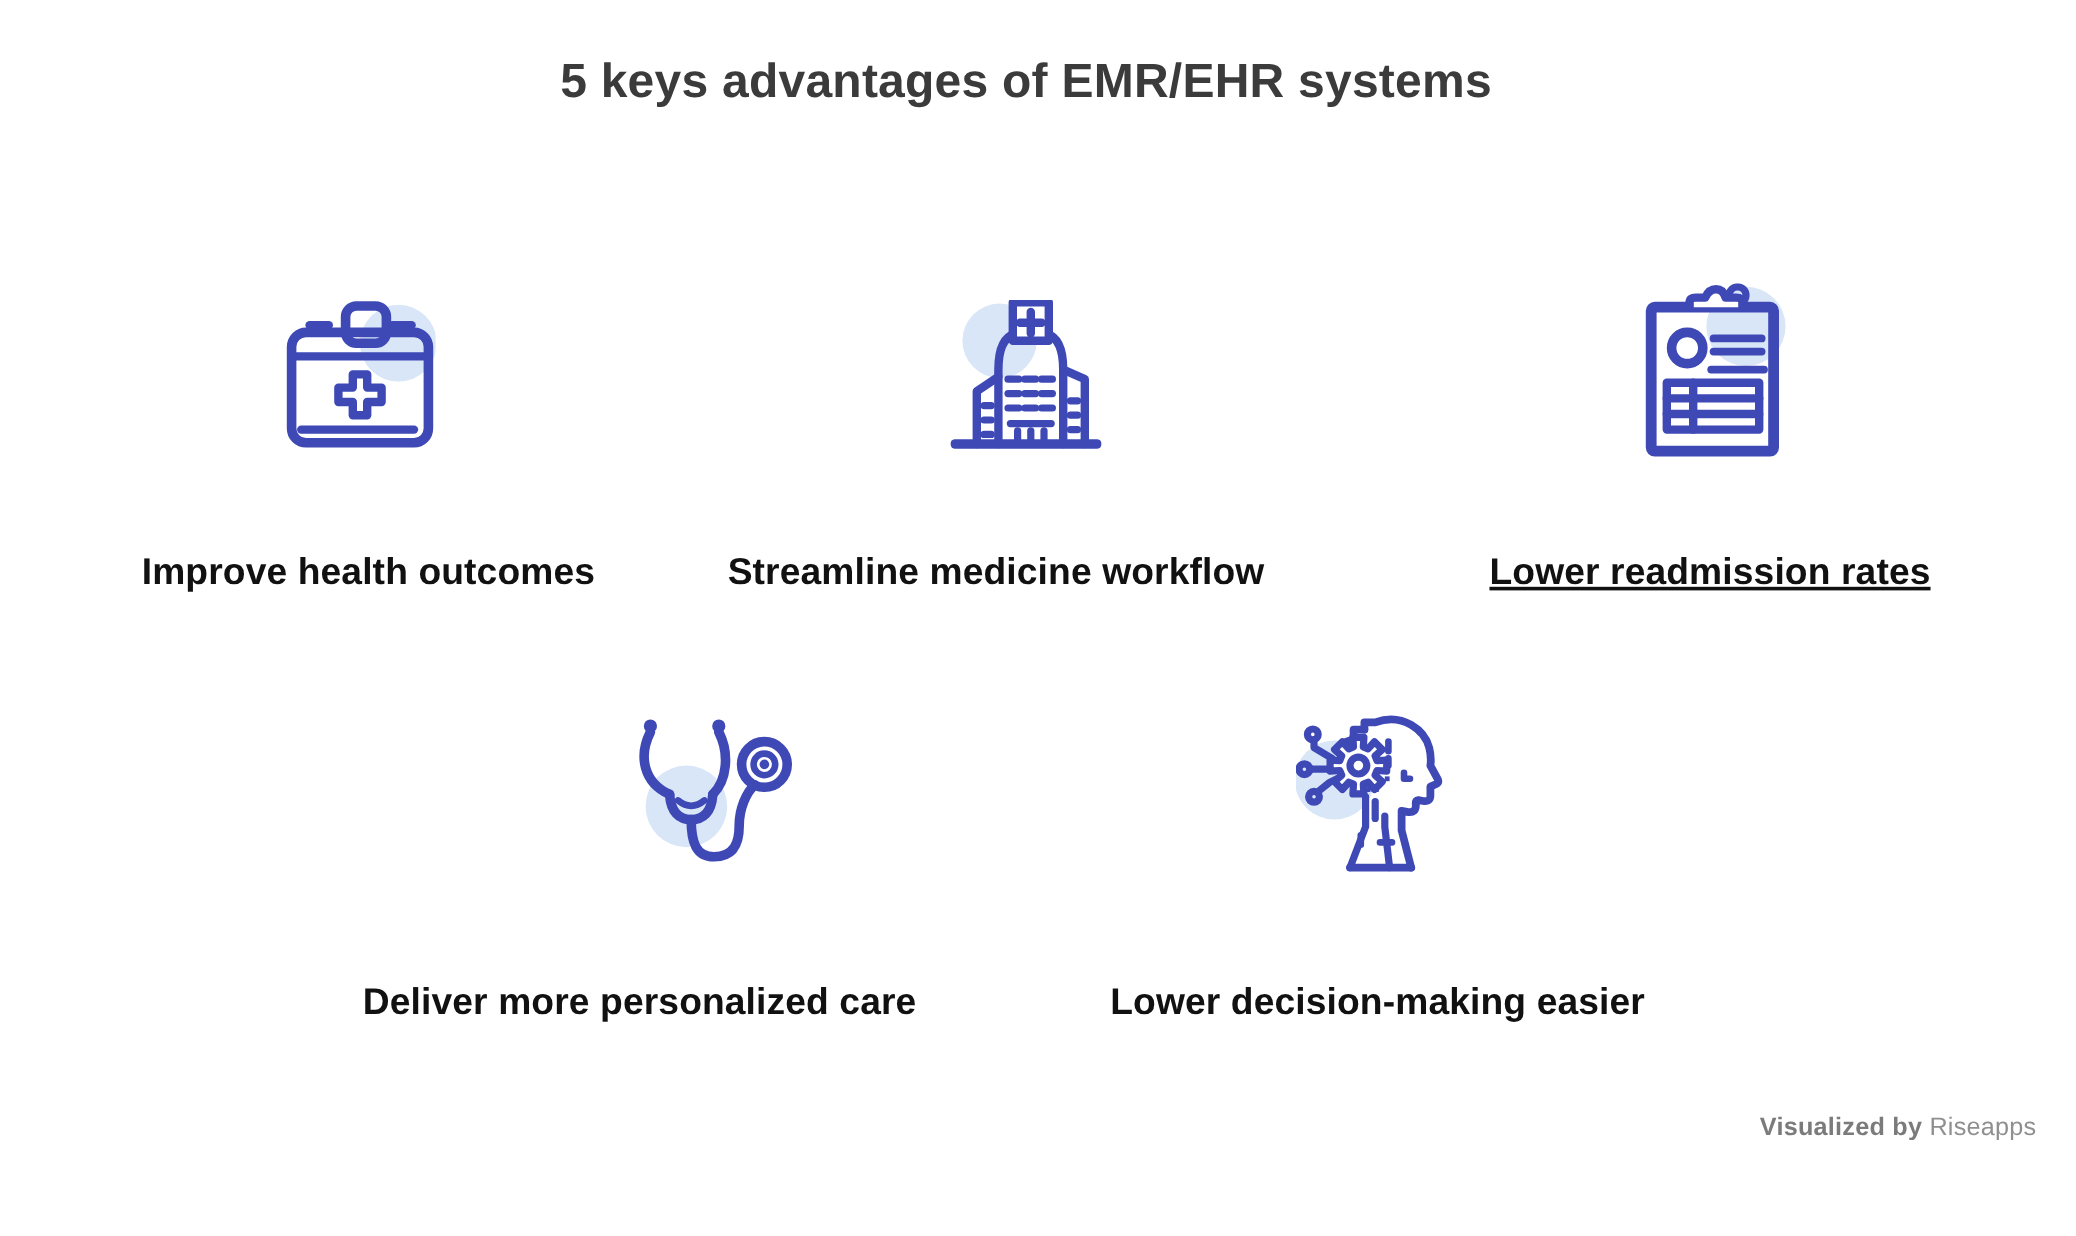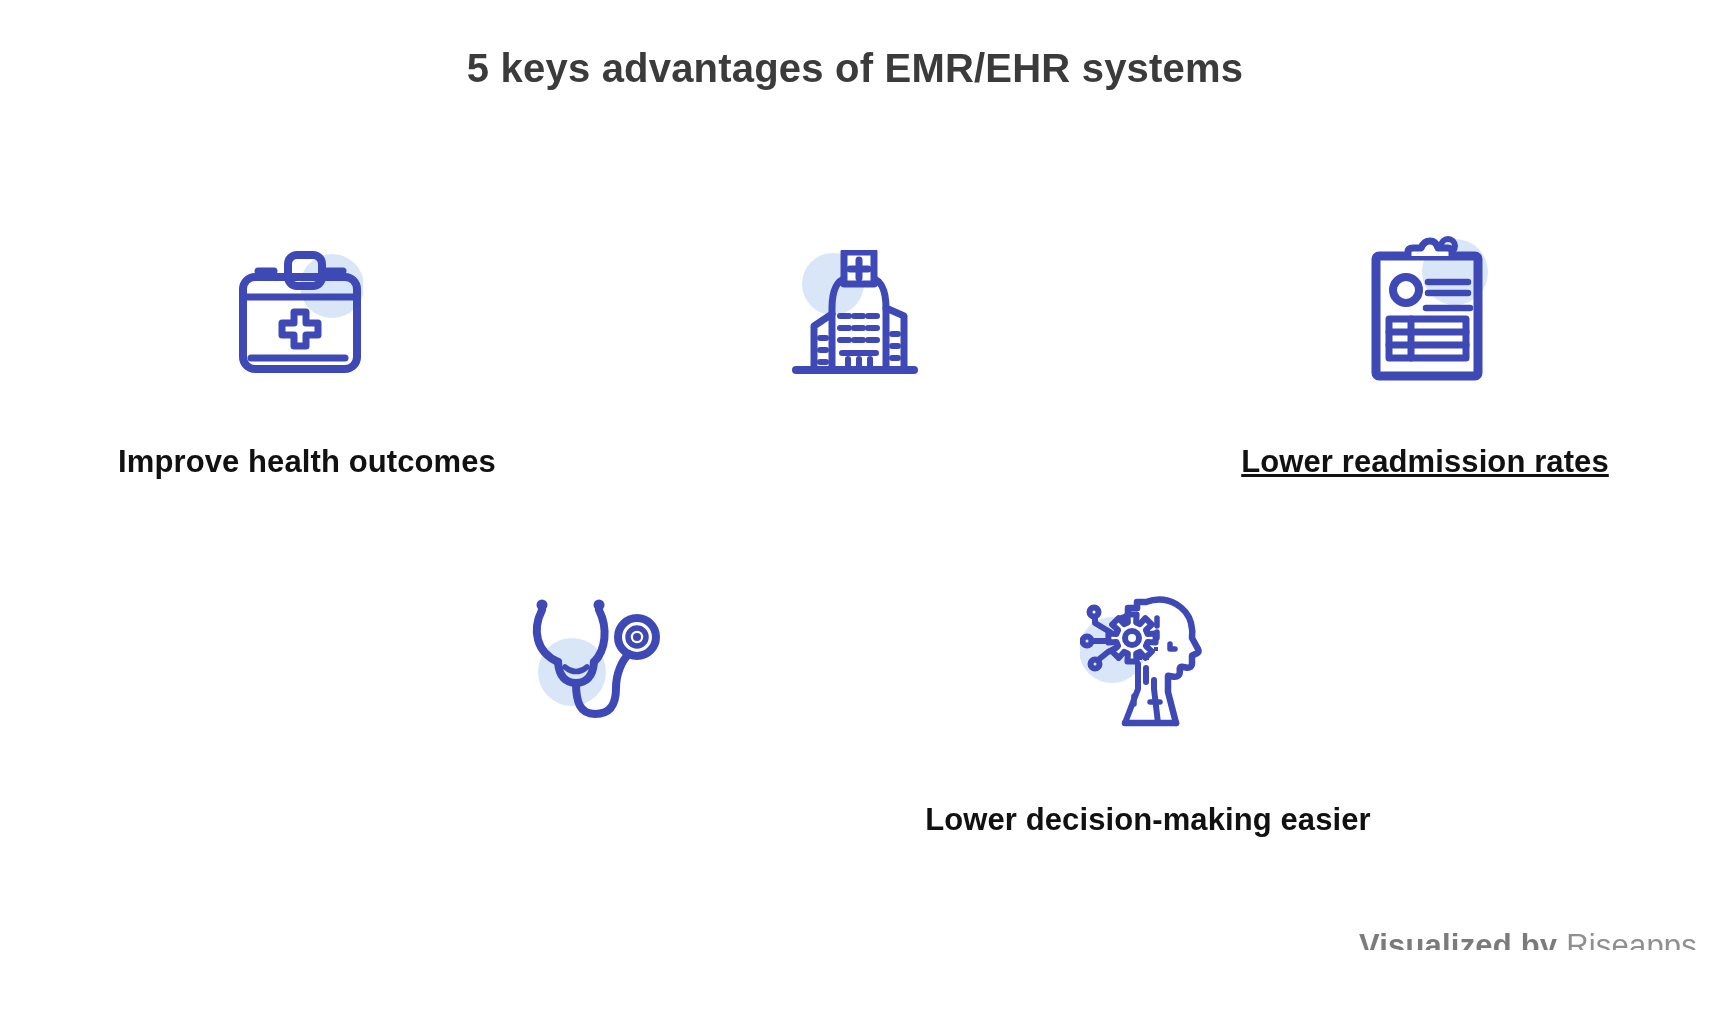--- a/index.html
+++ b/index.html
@@ -22,24 +22,25 @@
   .icon svg{display:block;}
   .accent{fill:var(--accent,#D9E6F8);}
   .stroke{stroke:var(--icon-stroke,#3E49B6);fill:none;stroke-linecap:round;stroke-linejoin:round;}
   .fillb{fill:var(--icon-stroke,#3E49B6);stroke:none;}
   .whitefill{fill:#ffffff;}
   .feature-label{
     position:absolute;width:600px;text-align:center;
     font-size:31px;font-weight:700;
     color:var(--label-color,#111111);
     letter-spacing:0.1px;
+    margin-top:15px;
   }
   .footer{
     position:absolute;right:33px;top:928px;
-    font-size:31px;color:var(--footer-brand,#8F8F8F);
+    font-size:21px;color:var(--footer-brand,#8F8F8F);
     letter-spacing:0.2px;
   }
   .footer b{color:var(--footer-prefix,#7B7B7B);font-weight:700;}
 </style>
 </head>
 <body>
 
 <div class="canvas">
 
   <div class="title">5 keys advantages of EMR/EHR systems</div>
@@ -169,18 +170,20 @@
         <path d="M 66 76 V 90"></path>
         <line x1="54" y1="104" x2="54" y2="112" stroke-width="5.5"></line>
         <path d="M 74 88 V 97 L 78 131"></path>
         <line x1="70" y1="110" x2="80" y2="110" stroke-width="5.5"></line>
         <line x1="45" y1="131" x2="96" y2="131" stroke-width="6.5"></line>
       </g>
     </svg>
   </div>
 
   <div class="feature-label" style="left:7px;top:444px;">Improve health outcomes</div>
+  <div class="feature-label" style="left:530px;top:444px;">Streamline medicine workflow</div>
   <div class="feature-label" style="left:1125px;top:444px;text-decoration:underline;">Lower readmission rates</div>
+  <div class="feature-label" style="left:233px;top:802px;">Deliver more personalized care</div>
   <div class="feature-label" style="left:848px;top:802px;">Lower decision-making easier</div>
 
   <div class="footer"><b>Visualized by</b> <span>Riseapps</span></div>
 
 </div>
 
 </body></html>

